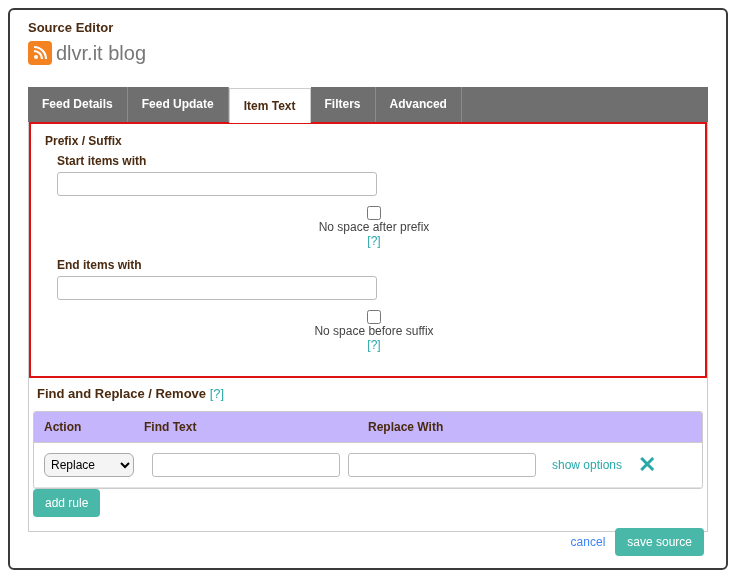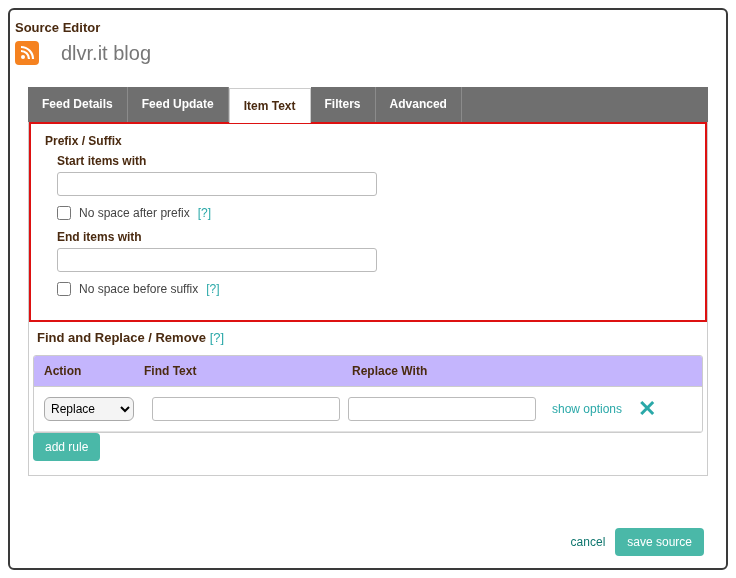--- a/index.html
+++ b/index.html
@@ -12,32 +12,32 @@
     overflow: hidden;
   }
   .modal {
     position: absolute;
     top: 8px; left: 8px; right: 8px; bottom: 8px;
     border: 2px solid #3a3a3a;
     border-radius: 6px;
     background: #fff;
   }
   .hdr {
-    padding: 10px 18px 6px 5px;
+    padding: 10px 18px 6px 18px;
   }
   .modal-title {
     font-weight: bold;
     font-size: 13px;
     color: #4a2a10;
     margin-bottom: 6px;
   }
   .feed-row {
     display: flex;
     align-items: center;
-    gap: 22px;
+    gap: 4px;
     margin-top: 0;
   }
   .rss-icon {
     width: 24px; height: 24px;
     background: #f58220;
     border-radius: 4px;
     display: flex;
     align-items: center;
     justify-content: center;
     color: #fff;
@@ -107,26 +107,27 @@
     height: 24px;
     border: 1px solid #bbb;
     border-radius: 3px;
     margin-left: 12px;
     padding: 2px 6px;
     font-size: 12px;
   }
   .checkbox-row {
     display: flex;
     align-items: center;
-    gap: 8px;
+    gap: 0;
     margin-left: 12px;
     margin-top: 10px;
     margin-bottom: 10px;
     font-size: 12px;
     color: #444;
+    flex-direction: column;
   }
   .checkbox-row input[type=checkbox] {
     width: 14px; height: 14px;
   }
   .help-link {
     color: #2aa8a8;
     cursor: pointer;
   }
   .find-replace-title {
     font-size: 13px;
@@ -152,21 +153,21 @@
     padding: 8px 10px;
   }
   .grid-row {
     display: flex;
     align-items: center;
     padding: 10px;
     gap: 8px;
     border-bottom: 1px solid #e3e3e3;
   }
   .col-action { width: 100px; }
-  .col-find { width: 208px; }
+  .col-find { width: 224px; }
   .col-replace { flex: 1; }
   .select {
     width: 90px;
     height: 24px;
     border: 1px solid #aaa;
     border-radius: 6px;
     font-size: 12px;
     padding: 2px;
     background: #f4f4f4;
   }
@@ -206,21 +207,21 @@
   .footer {
     position: absolute;
     bottom: 12px;
     right: 22px;
     display: flex;
     align-items: center;
     gap: 10px;
     font-size: 12px;
   }
   .cancel-link {
-    color: #0f766e;
+    color: #3b82f6;
     cursor: pointer;
   }
 </style>
 </head>
 <body>
 
 <div class="modal">
   <div class="hdr">
     <div class="modal-title">Source Editor</div>
     <div class="feed-row">

